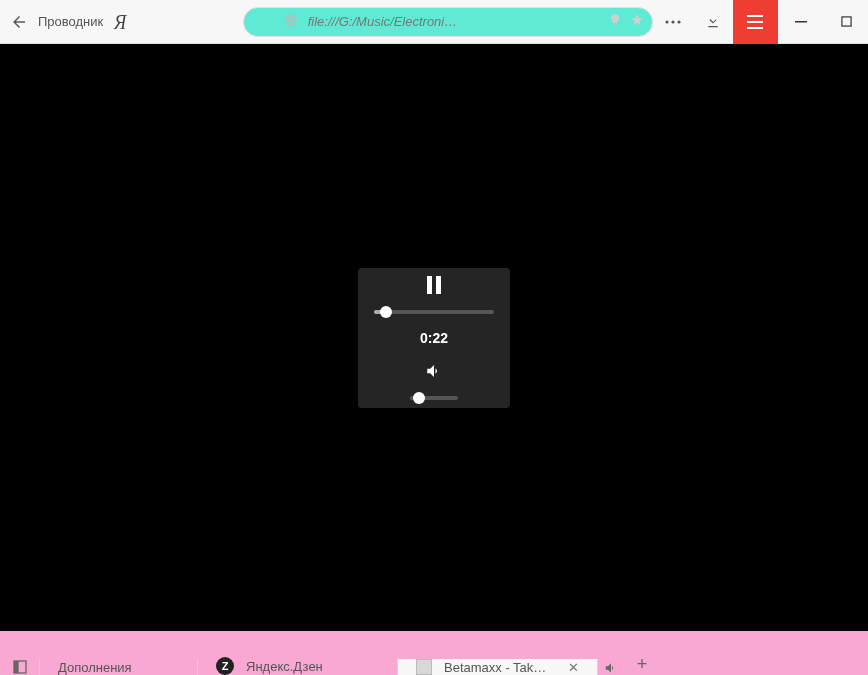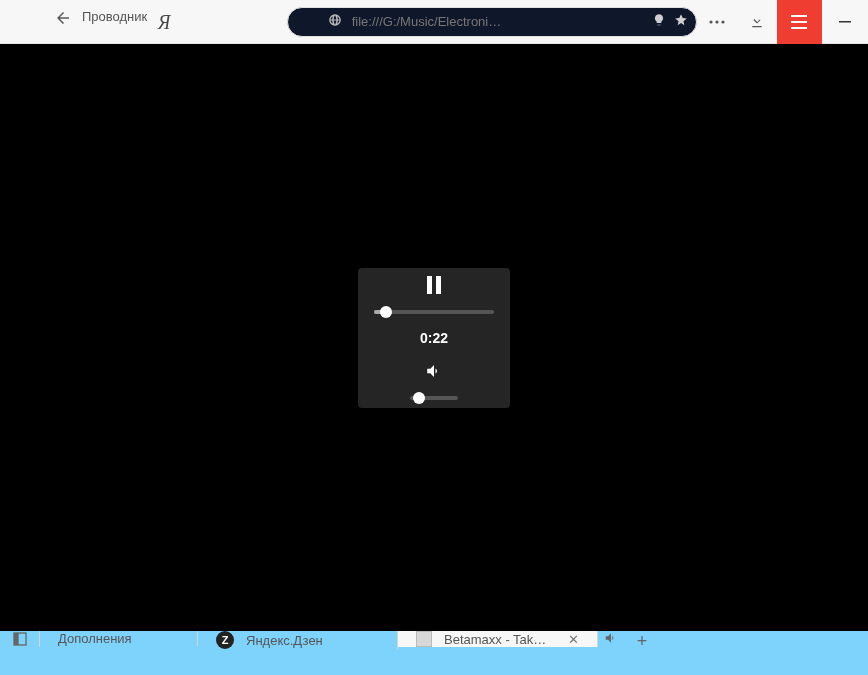--- a/index.html
+++ b/index.html
@@ -10,24 +10,24 @@
     height: 44px;
     display: flex;
     align-items: center;
     background: #f7f7f7;
     border-bottom: 1px solid #e3e3e3;
     font-size: 13px;
     color: #5a5a5a;
   }
   .top-left {
     display: flex;
+    align-items: center;
     gap: 10px;
-    padding-left: 20px;
+    padding-left: 10px;
     width: 165px;
-    margin-left: 34px;
   }
   .back-icon svg { display:block; }
   .tab-origin { color:#555; font-size:13px; }
   .ya-logo {
     font-family: Georgia, "Times New Roman", serif;
     font-size: 22px;
     color: #444;
     font-style: italic;
     transform: scaleX(0.85);
     display:inline-block;
@@ -39,29 +39,30 @@
     display:flex;
     align-items:center;
     position:relative;
   }
   .reload-icon { position:absolute; left:10px; color:#666; }
   .addr {
     height: 30px;
     width: 100%;
     border-radius: 15px;
     border: 1px solid #e0e0e0;
-    background: #0f172a;
+    background: #5eead4;
     display:flex;
     align-items:center;
     padding: 0 60px 0 40px;
     color:#777;
     font-size:13px;
     position:relative;
     overflow:hidden;
     white-space:nowrap;
+    font-style:italic;
   }
   .addr .globe-icon { margin-right:10px; color:#bbb; flex-shrink:0;}
   .addr .url-text { color:#777; overflow:hidden; text-overflow:ellipsis; }
   .addr-right-icons { position:absolute; right:8px; display:flex; gap:8px; align-items:center; color:#cfcfcf;}
   .addr-tail {
     position:absolute;
     right:-17px; top:0;
     width:0;height:0;
     border-top:15px solid transparent;
     border-bottom:15px solid transparent;
@@ -123,22 +124,22 @@
   .vol-icon svg { display:block; }
   .vol-track {
     width:48px;height:4px;border-radius:2px;background:#555;position:relative;
   }
   .vol-track .thumb{position:absolute;left:18%;top:50%;transform:translate(-50%,-50%);width:12px;height:12px;border-radius:50%;background:#fff;}
 
   
   .tabstrip {
     height:44px;
     display:flex;
-    align-items:flex-start;
-    background:#7dd3fc;
+    align-items:flex-end;
+    background:#f9a8d4;
     font-size:13px;
     color:#555;
   }
   .tab {
     display:flex; align-items:center;
     padding:0 18px;
     gap:12px;
     border-right:1px solid #d5d5d5;
     position:relative;
     min-width:0;

